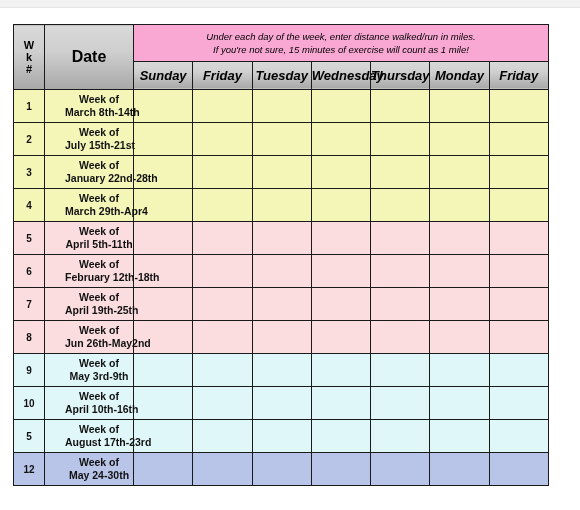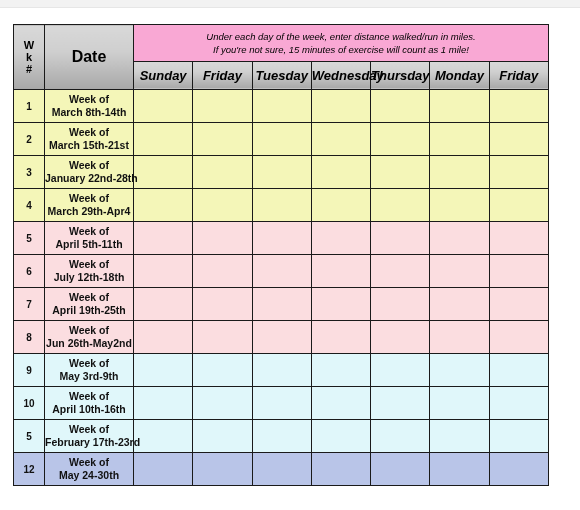--- a/index.html
+++ b/index.html
@@ -99,21 +99,21 @@
     color: #111111;
     width: 31px;
   }
   td.date-cell {
     font-size: 10.5px;
     font-weight: bold;
     color: #111111;
     line-height: 13px;
     padding: 3px 2px;
   }
-  td.date-cell .d-line { display: block; white-space: nowrap; }
+  td.date-cell .d-line { display: block; white-space: nowrap; margin-left: 20px; }
   td.entry-cell { }
 
   tr.row-body { height: 33px; }
 
   
   .grp-yellow td { background: #f4f6b8; }
   .grp-pink   td { background: #fbdde0; }
   .grp-cyan   td { background: #e0f7fa; }
   .grp-blue   td { background: #b9c5e8; }
 </style>
@@ -169,21 +169,21 @@
         <td class="entry-cell"></td>
         <td class="entry-cell"></td>
         <td class="entry-cell"></td>
         <td class="entry-cell"></td>
         <td class="entry-cell"></td>
       </tr>
       <tr class="row-body grp-yellow">
         <td class="wk-cell">2</td>
         <td class="date-cell">
           <span class="d-line">Week of</span>
-          <span class="d-line">March 15th-21st</span>
+          <span class="d-line">July 15th-21st</span>
         </td>
         <td class="entry-cell"></td>
         <td class="entry-cell"></td>
         <td class="entry-cell"></td>
         <td class="entry-cell"></td>
         <td class="entry-cell"></td>
         <td class="entry-cell"></td>
         <td class="entry-cell"></td>
       </tr>
       <tr class="row-body grp-yellow">
@@ -225,21 +225,21 @@
         <td class="entry-cell"></td>
         <td class="entry-cell"></td>
         <td class="entry-cell"></td>
         <td class="entry-cell"></td>
         <td class="entry-cell"></td>
       </tr>
       <tr class="row-body grp-pink">
         <td class="wk-cell">6</td>
         <td class="date-cell">
           <span class="d-line">Week of</span>
-          <span class="d-line">July 12th-18th</span>
+          <span class="d-line">February 12th-18th</span>
         </td>
         <td class="entry-cell"></td>
         <td class="entry-cell"></td>
         <td class="entry-cell"></td>
         <td class="entry-cell"></td>
         <td class="entry-cell"></td>
         <td class="entry-cell"></td>
         <td class="entry-cell"></td>
       </tr>
       <tr class="row-body grp-pink">
@@ -295,21 +295,21 @@
         <td class="entry-cell"></td>
         <td class="entry-cell"></td>
         <td class="entry-cell"></td>
         <td class="entry-cell"></td>
         <td class="entry-cell"></td>
       </tr>
       <tr class="row-body grp-cyan">
         <td class="wk-cell">5</td>
         <td class="date-cell">
           <span class="d-line">Week of</span>
-          <span class="d-line">February 17th-23rd</span>
+          <span class="d-line">August 17th-23rd</span>
         </td>
         <td class="entry-cell"></td>
         <td class="entry-cell"></td>
         <td class="entry-cell"></td>
         <td class="entry-cell"></td>
         <td class="entry-cell"></td>
         <td class="entry-cell"></td>
         <td class="entry-cell"></td>
       </tr>
       <tr class="row-body grp-blue">

